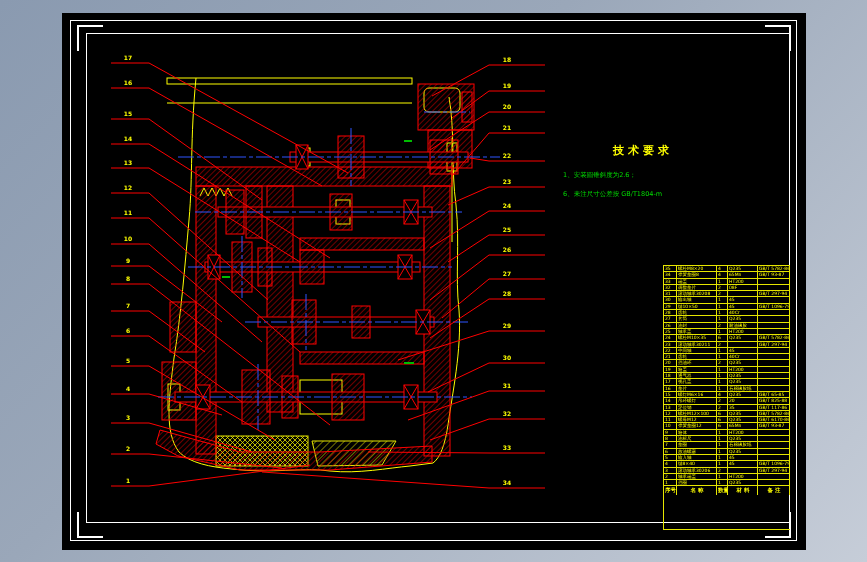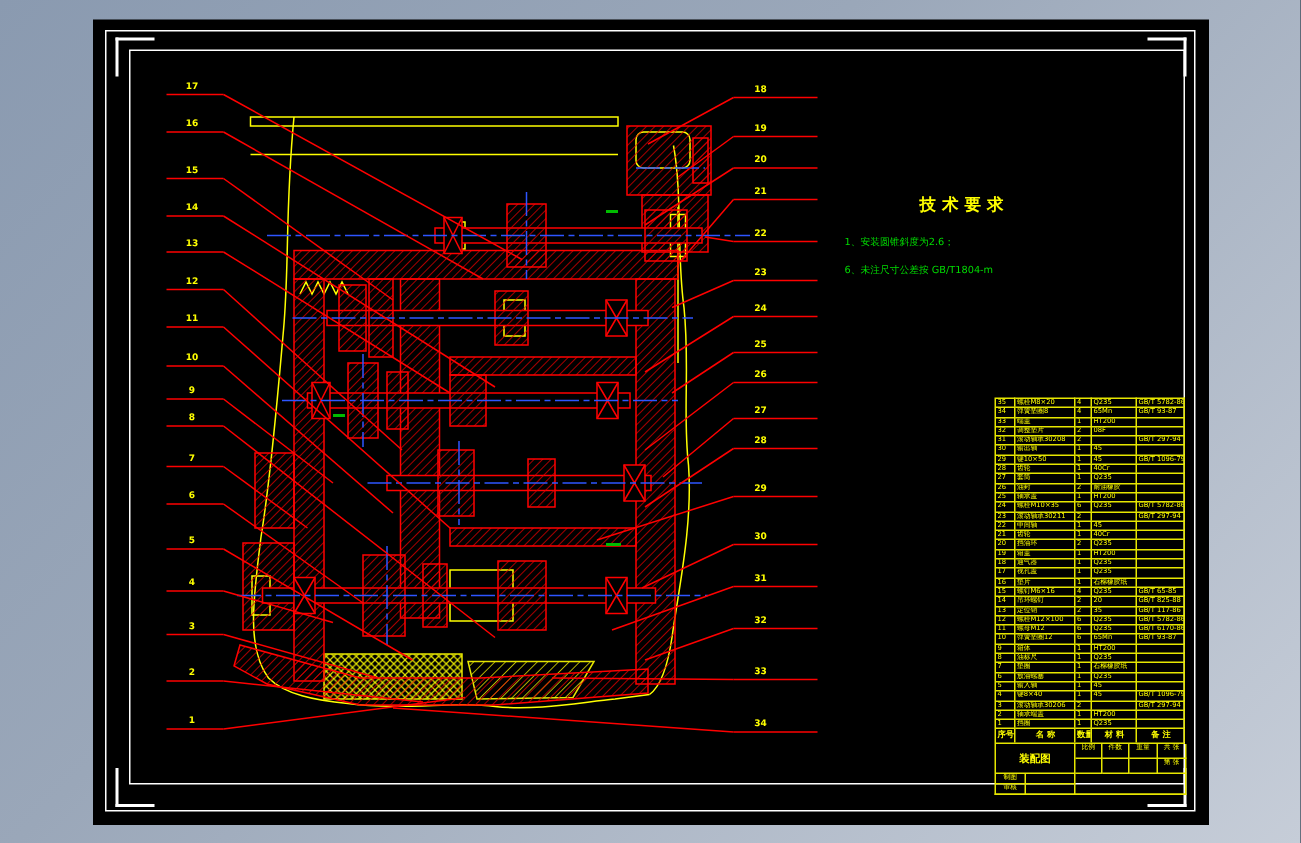--- a/index.html
+++ b/index.html
@@ -13,21 +13,21 @@
   .cmark{position:absolute;width:24px;height:24px;}
   .cmark.tl{left:15px;top:12px;border-left:2px solid #fff;border-top:2px solid #fff;}
   .cmark.tr{right:15px;top:12px;border-right:2px solid #fff;border-top:2px solid #fff;}
   .cmark.bl{left:15px;bottom:12px;border-left:2px solid #fff;border-bottom:2px solid #fff;}
   .cmark.br{right:15px;bottom:12px;border-right:2px solid #fff;border-bottom:2px solid #fff;}
   svg.overlay{position:absolute;left:0;top:0;pointer-events:none;}
   .balloon{position:absolute;width:20px;text-align:center;color:#ffff00;
            font:bold 6px/7px "DejaVu Sans",sans-serif;letter-spacing:0;}
   .technotes{position:absolute;left:563px;top:127px;width:255px;color:#00ee00;}
   .technotes .tr-title{color:#ffff00;font:bold 11px/12px "DejaVu Sans",sans-serif;
-                       margin:4px 0 14px 50px;letter-spacing:4px;}
+                       margin:18px 0 14px 50px;letter-spacing:4px;}
   .technotes p{margin:0 0 11px 0;font:6.5px/8px "DejaVu Sans",sans-serif;color:#00dd00;}
   .bom{position:absolute;left:663px;top:265px;width:127px;height:265px;
        border-left:1px solid #e6e600;border-bottom:1px solid #e6e600;box-sizing:border-box;}
   .bom-rows,.bom-head{display:grid;grid-template-columns:13px 40px 11px 30px 1fr;}
   .bom-rows{grid-auto-rows:6.3px;}
   .bom-head{grid-auto-rows:10px;}
   .bc{border-right:1px solid #e6e600;border-top:1px solid #e6e600;color:#ffff00;
       font:4.5px/6.2px "DejaVu Sans",sans-serif;overflow:hidden;white-space:nowrap;padding-left:1px;box-sizing:border-box;}
   .bh{font:bold 5.5px/9px "DejaVu Sans",sans-serif;text-align:center;}
   .tb{position:relative;width:100%;height:34px;border-top:1px solid #e6e600;box-sizing:border-box;}
@@ -473,35 +473,15 @@
         <div class="bc">Q235</div>
         <div class="bc"></div>
       </div>
     <div class="bom-head" id="bom-head">
         <div class="bc bh">序号</div>
         <div class="bc bh">名 称</div>
         <div class="bc bh">数量</div>
         <div class="bc bh">材 料</div>
         <div class="bc bh">备 注</div>
       </div>
-    <div class="tb">
-      <div class="tbc tb-name">装配图</div>
-      <div class="tb-r">
-        <div class="gcell">比例</div>
-        <div class="gcell">件数</div>
-        <div class="gcell">重量</div>
-        <div class="gcell">共 张</div>
-        <div class="gcell"></div>
-        <div class="gcell"></div>
-        <div class="gcell"></div>
-        <div class="gcell">第 张</div>
-      </div>
-      <div class="tb-b">
-        <div class="gcell">制图</div>
-        <div class="gcell"></div>
-        <div class="gcell span2"></div>
-        <div class="gcell">审核</div>
-        <div class="gcell"></div>
-      </div>
-    </div>
   </div>
 
 </div>
 
 </body></html>

